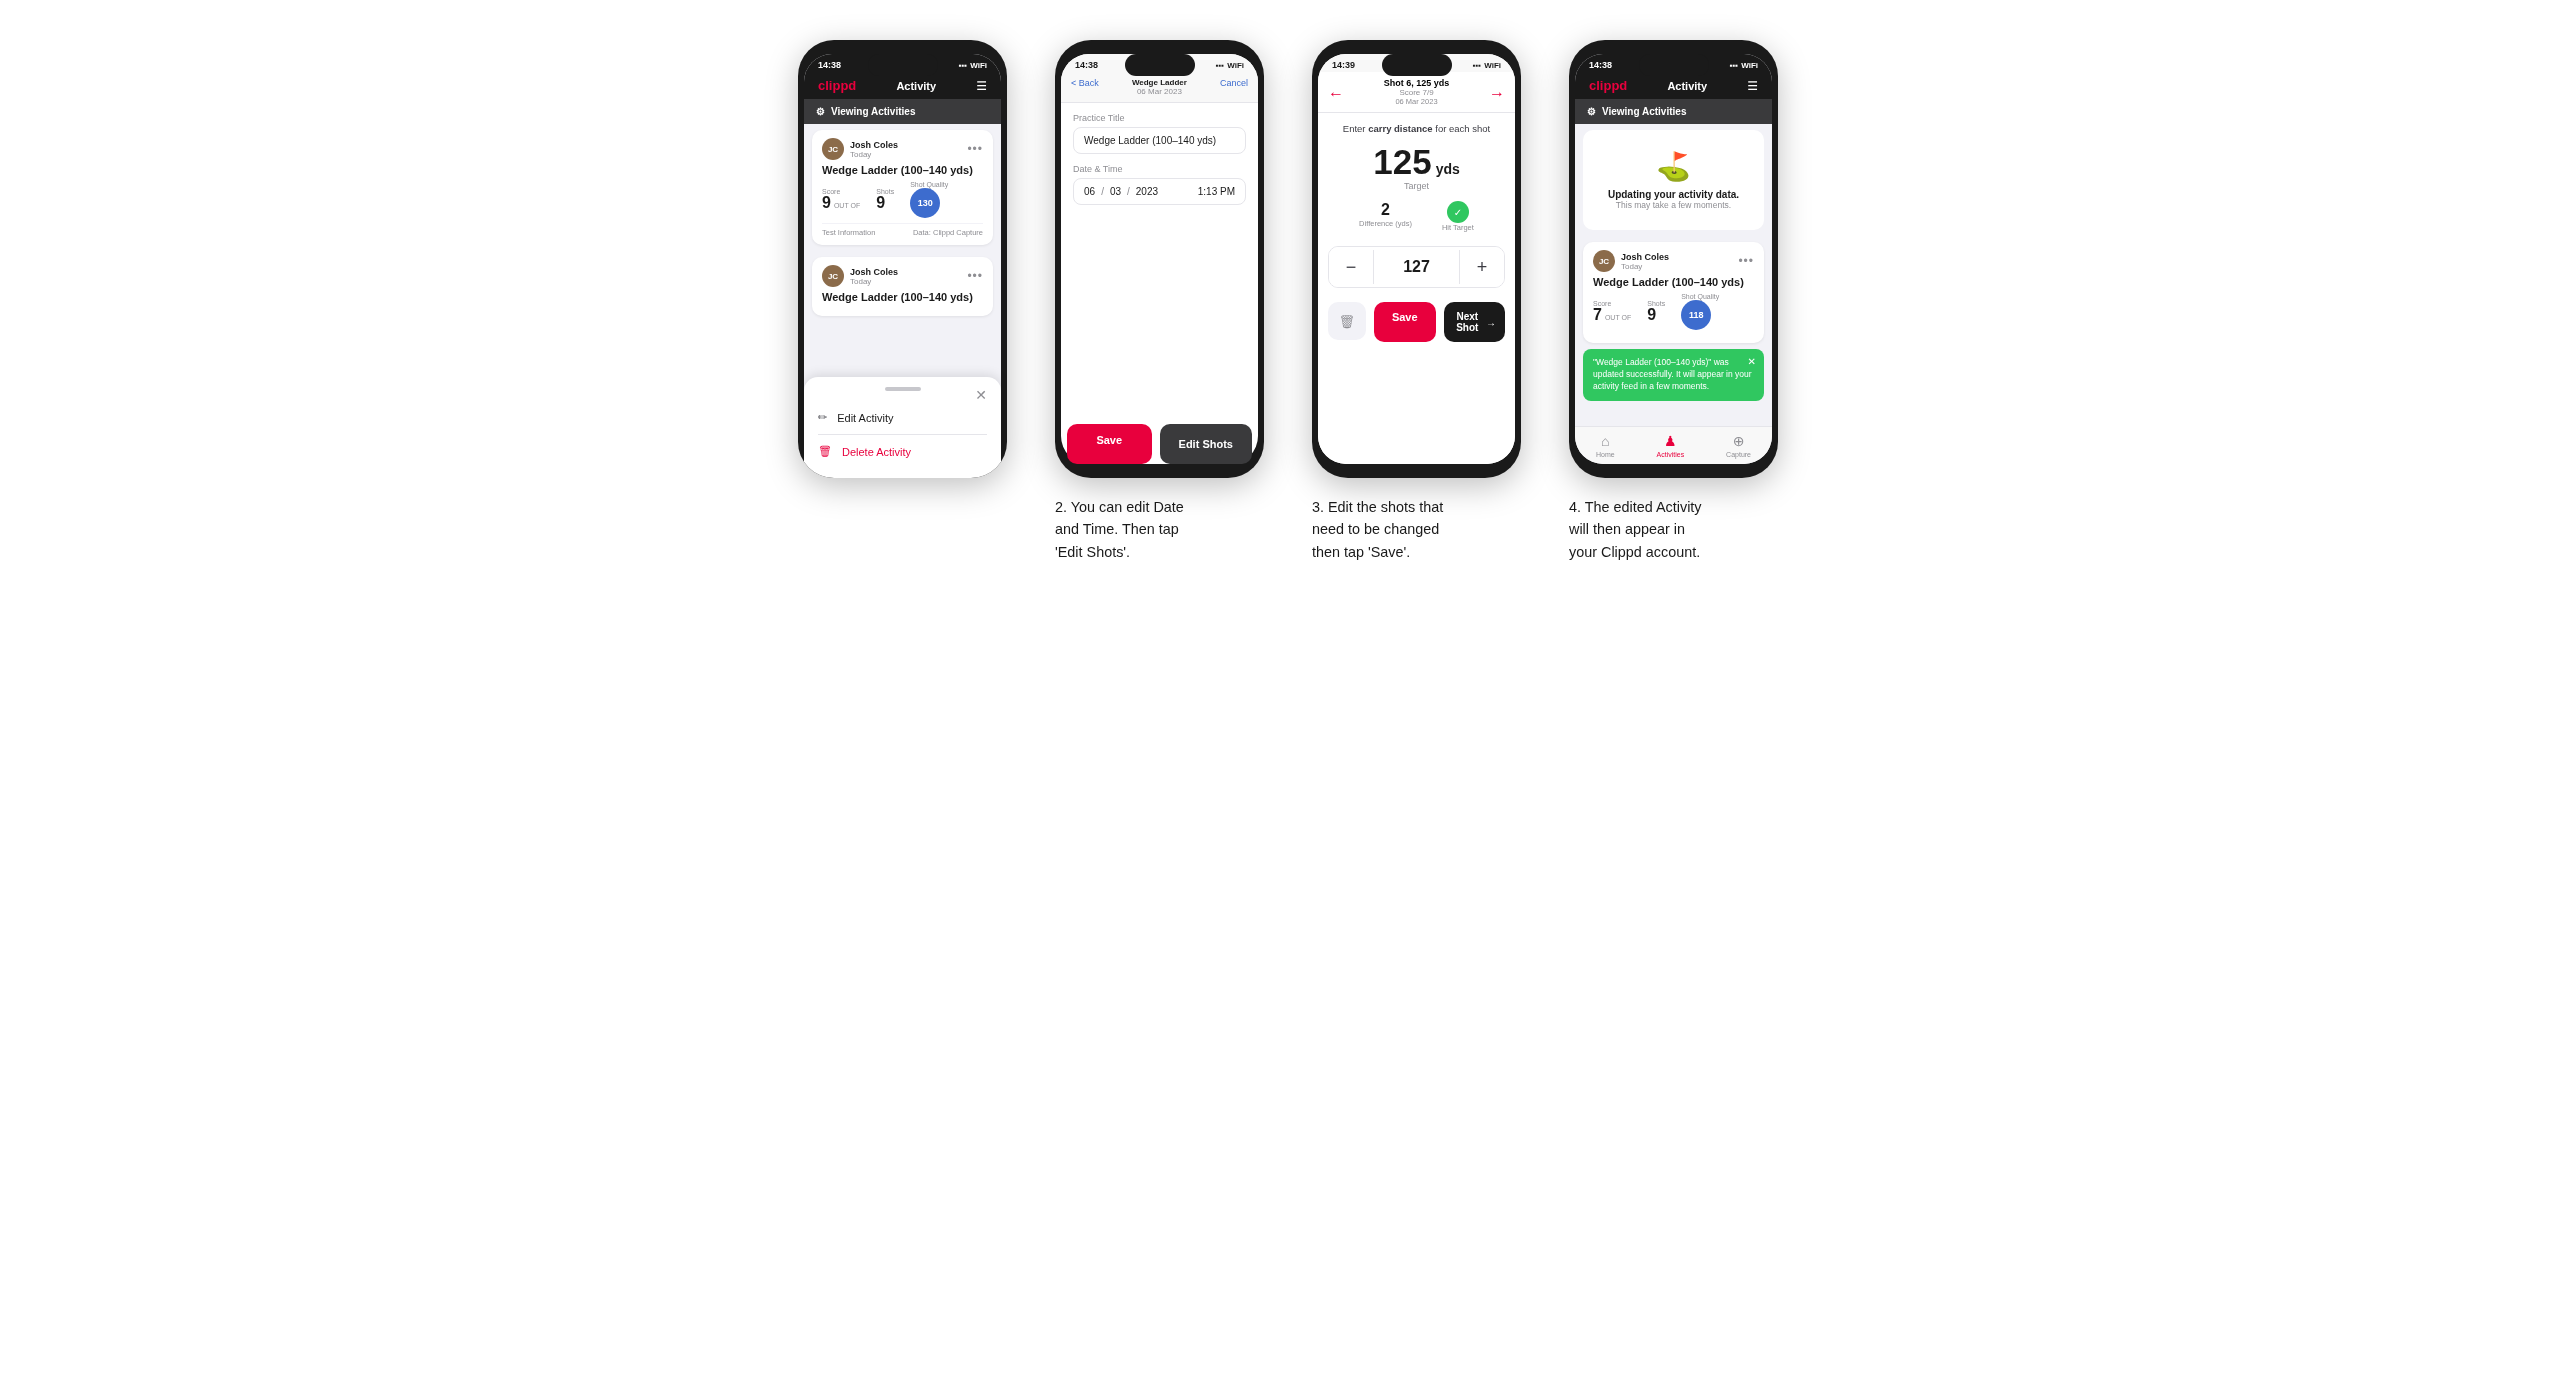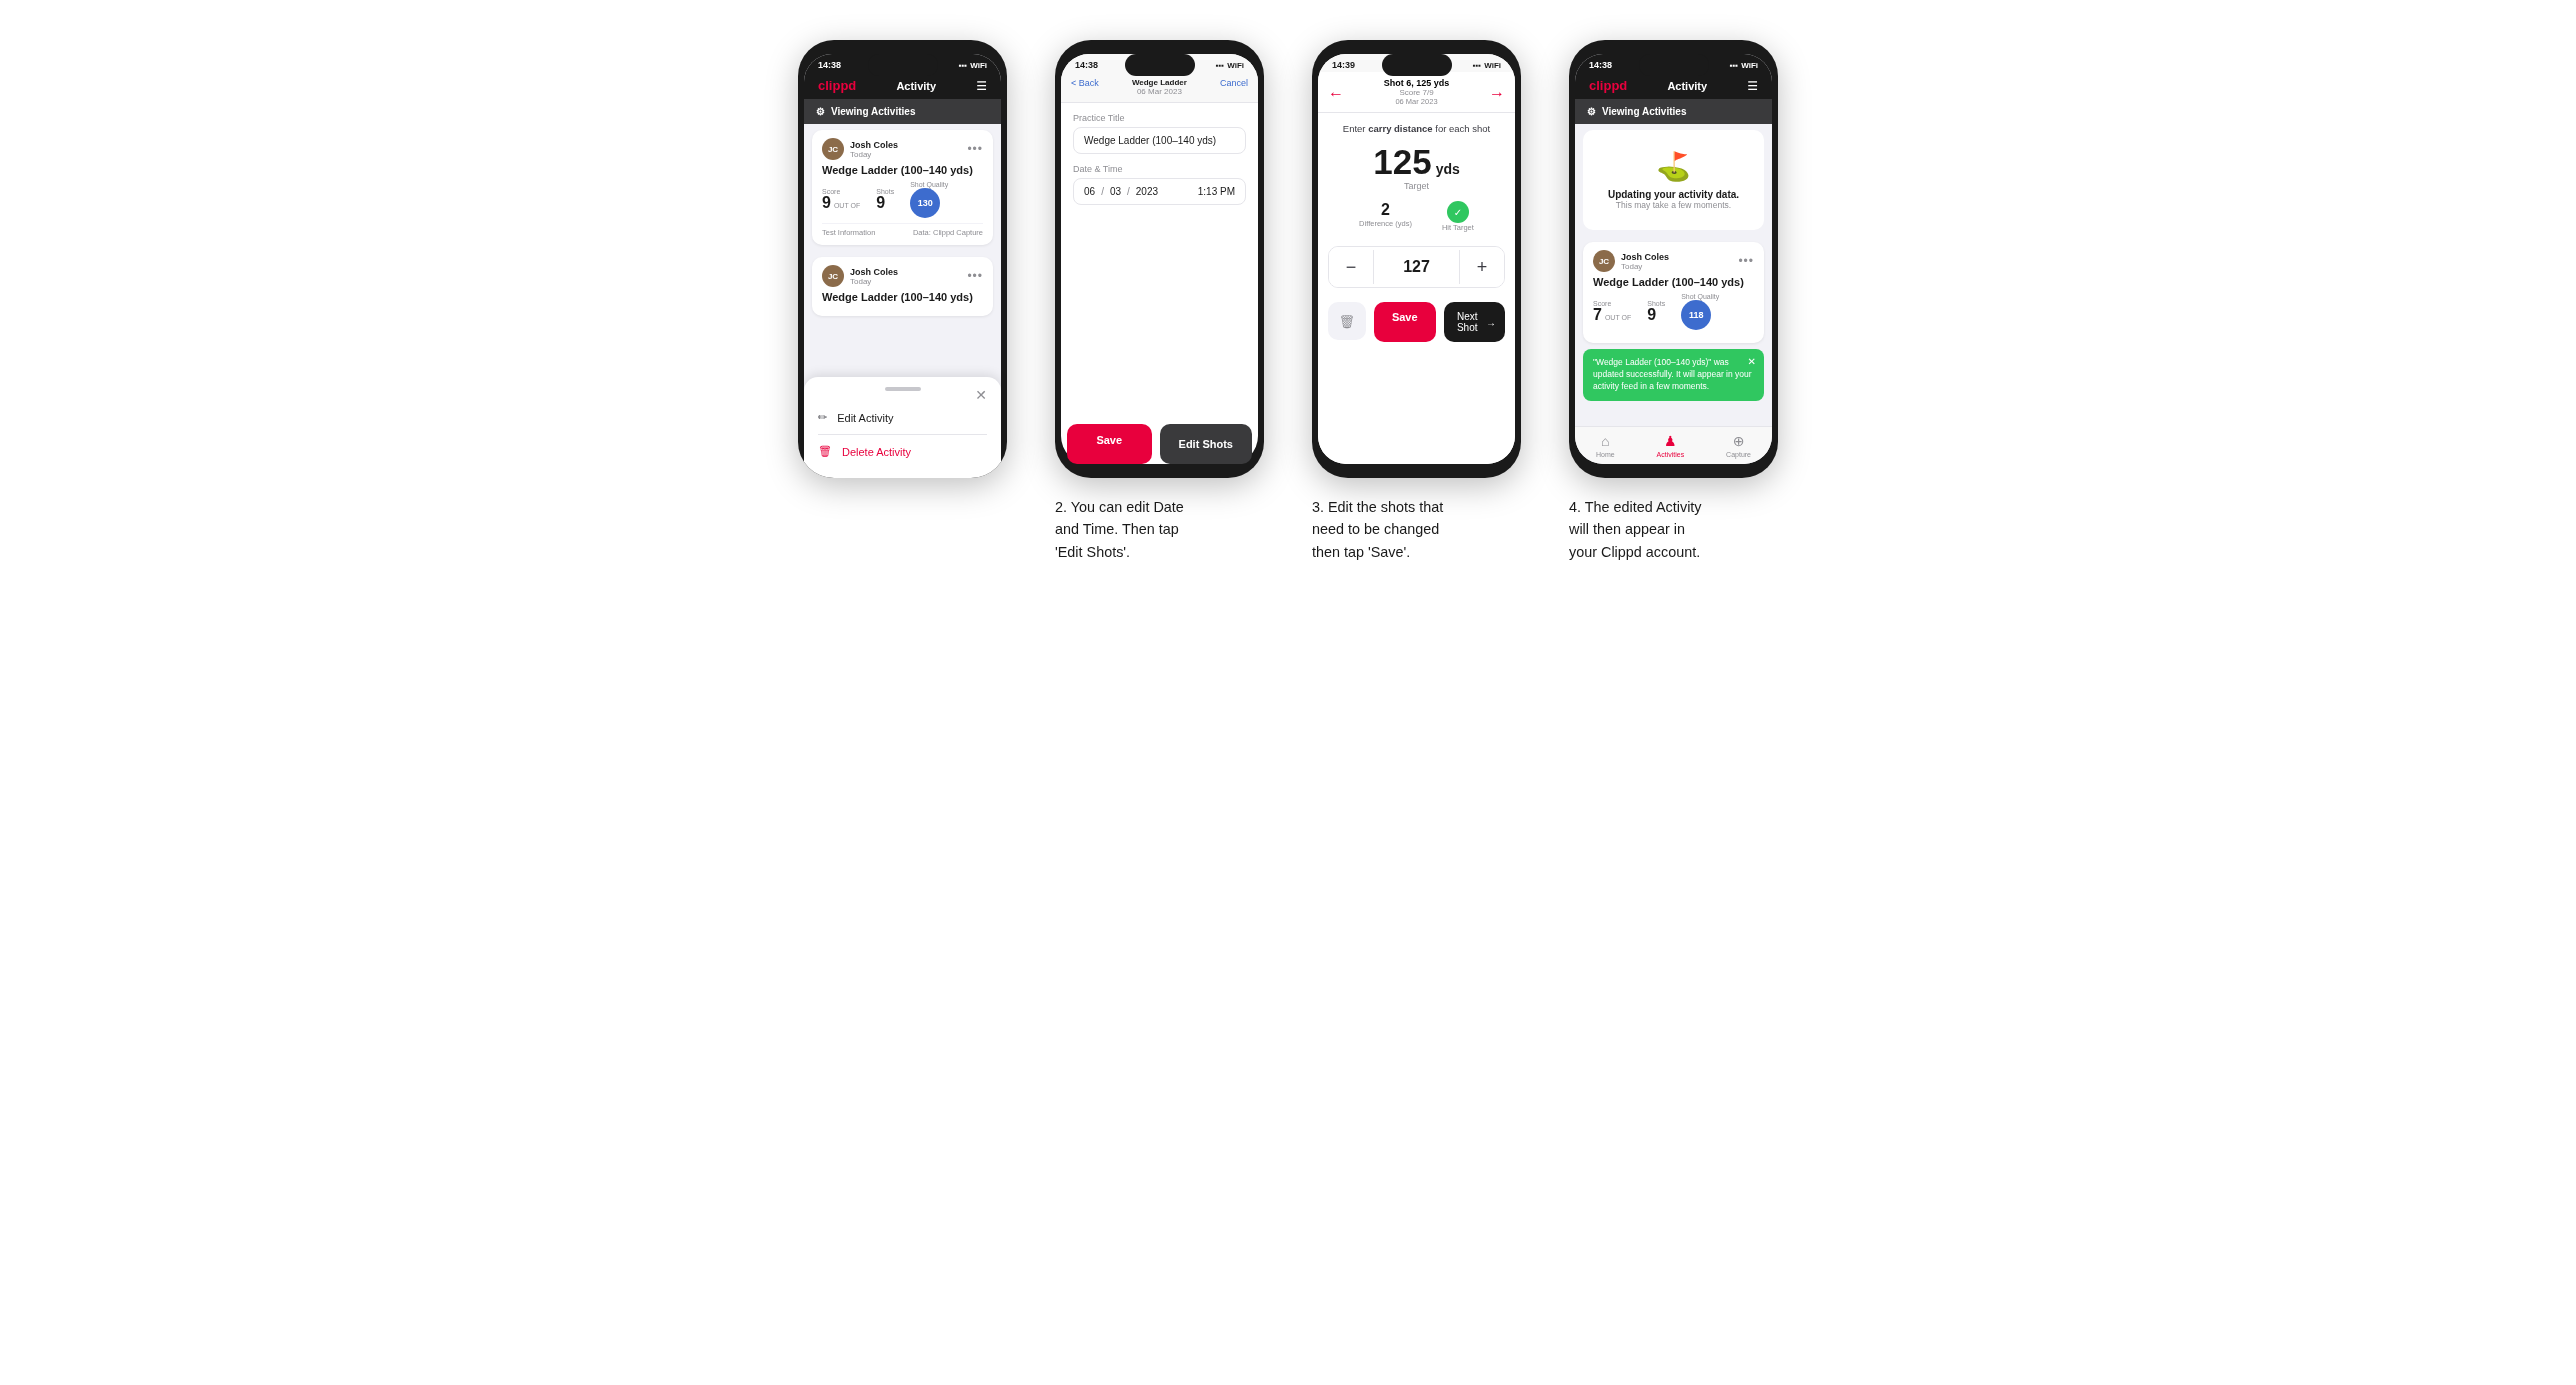--- a/index.html
+++ b/index.html
@@ -600,21 +600,21 @@
     }
 
     .btn-next-shot {
       flex: 1;
       background: #1a1a1a;
       color: #fff;
       border: none;
       border-radius: 10px;
       padding: 9px;
       font-size: 10px;
-      font-weight: 400;
+      font-weight: 700;
       text-align: center;
       display: flex;
       align-items: center;
       justify-content: center;
       gap: 4px;
     }
 
     
     .screen4 {
       background: #f2f2f7;

